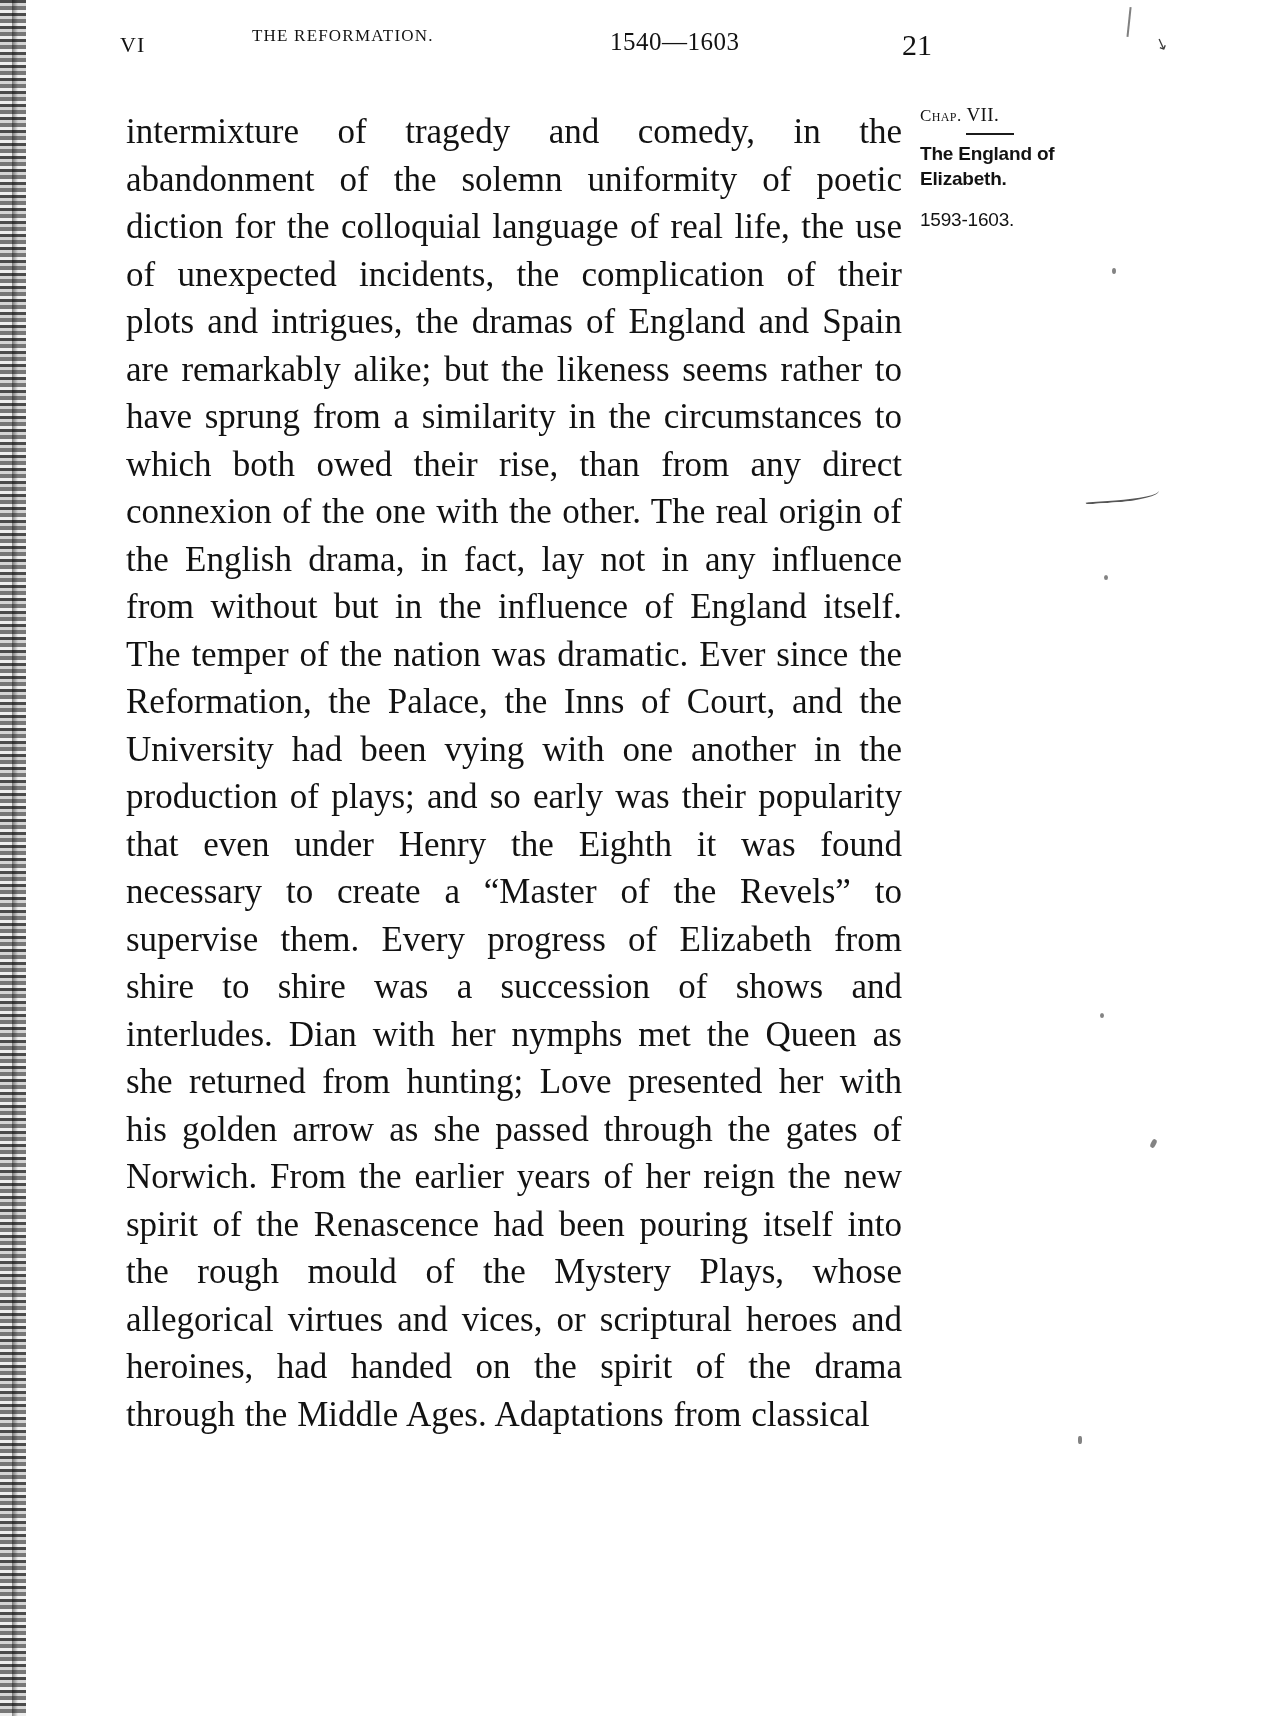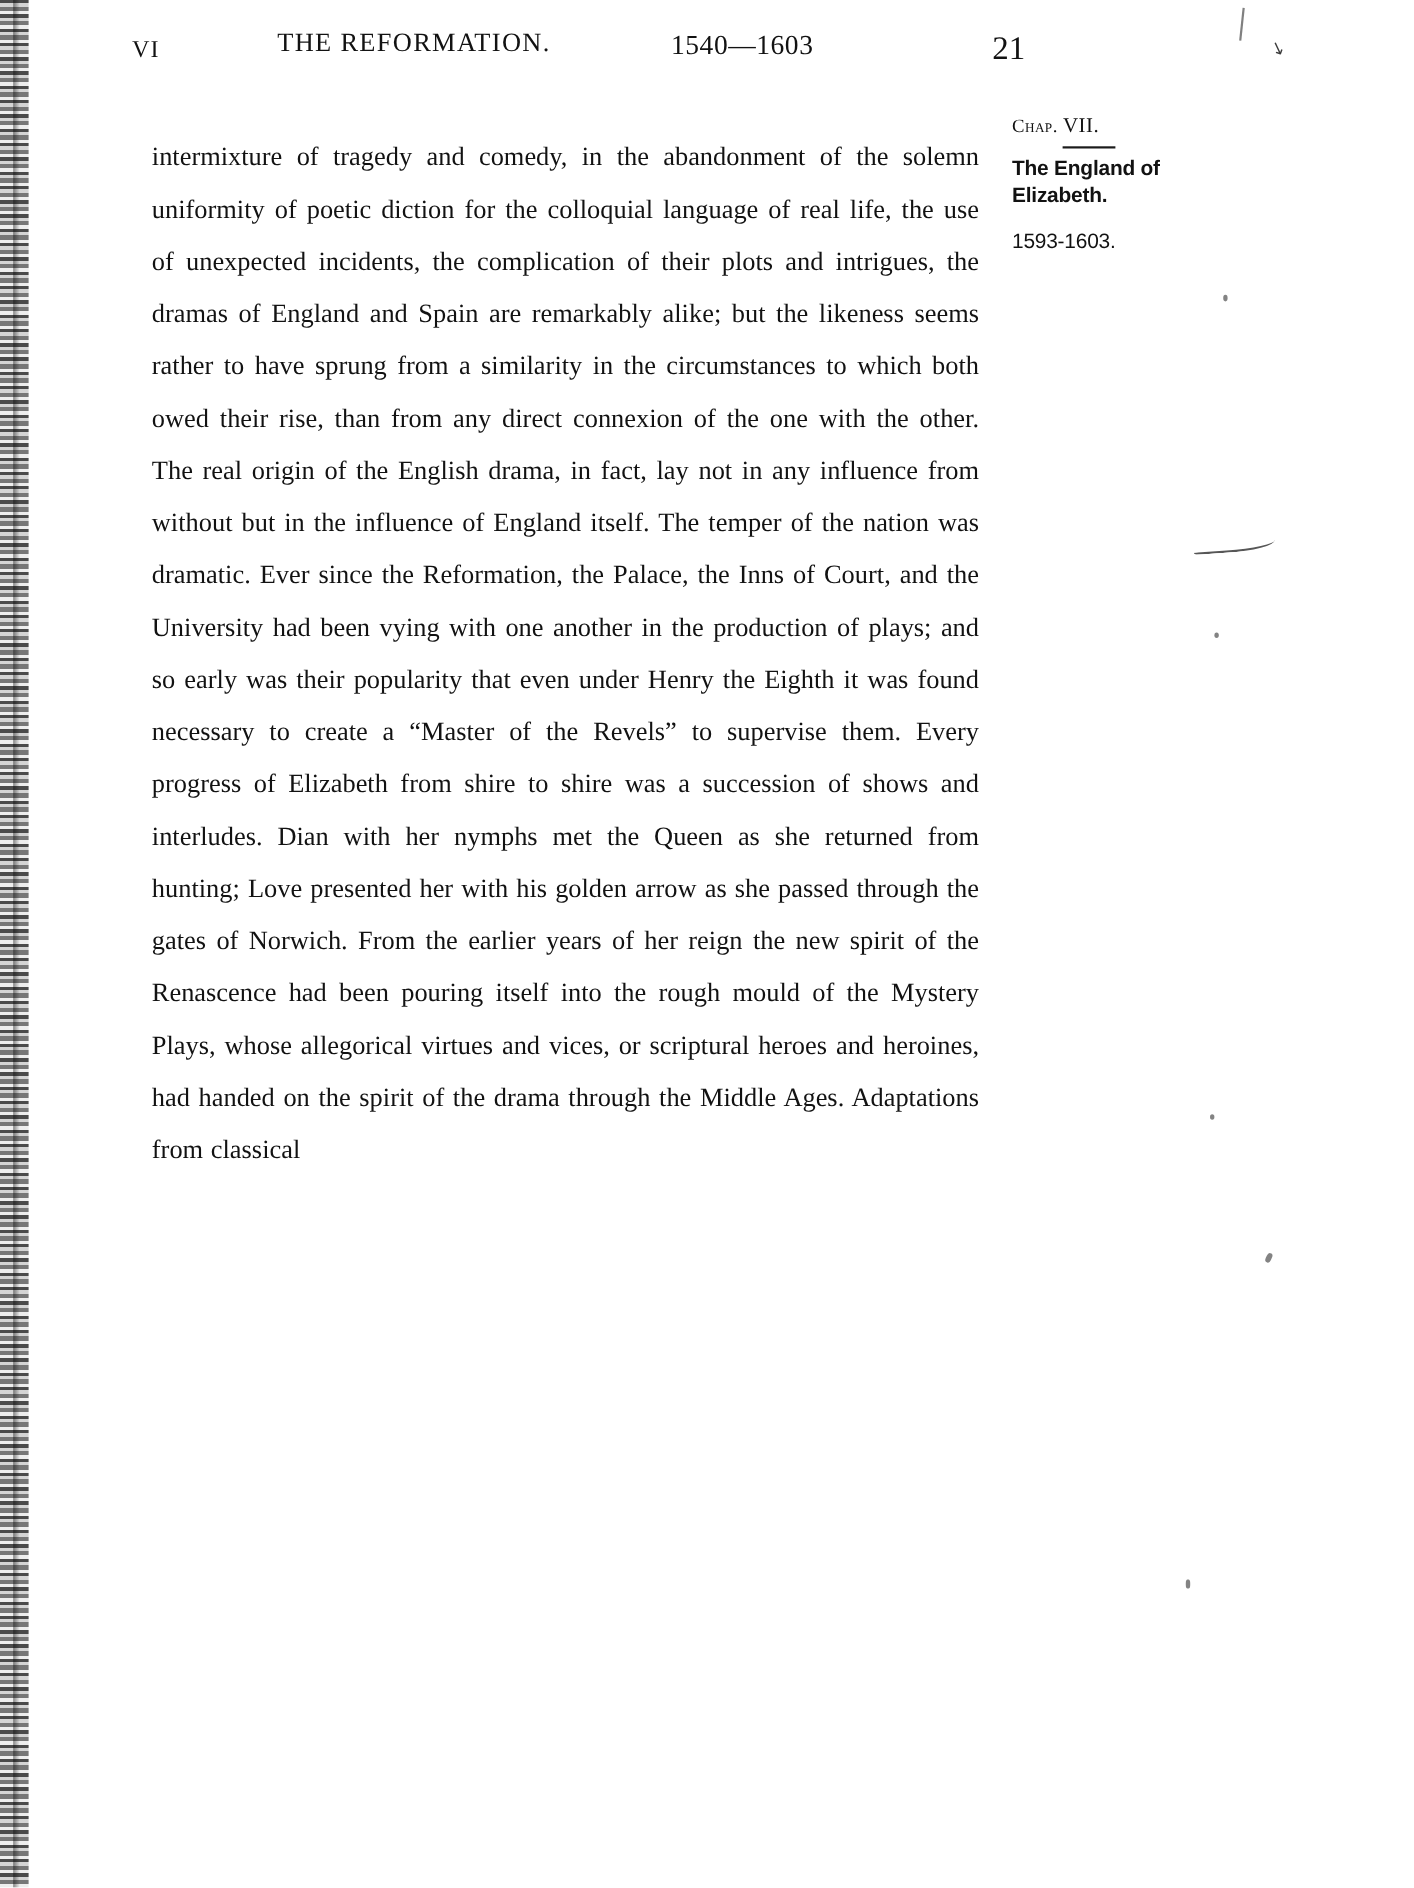--- a/index.html
+++ b/index.html
@@ -58,21 +58,21 @@
     left: 0;
     top: 6px;
     font-size: 22px;
     font-variant: small-caps;
     letter-spacing: 1px;
   }
   .rh-title {
     position: absolute;
     left: 132px;
     top: 0;
-    font-size: 24px;
+    font-size: 17px;
     letter-spacing: 1.2px;
   }
   .rh-years {
     position: absolute;
     left: 490px;
     top: 2px;
     font-size: 25px;
     letter-spacing: 0.5px;
   }
   .rh-folio-right {
@@ -83,22 +83,22 @@
   }
 
   
   .text-column {
     position: absolute;
     top: 104px;
     left: 122px;
     width: 784px;
   }
   .body-par {
-    margin: 16px;
-    font-size: 24px;
+    margin: 4px;
+    font-size: 35px;
     line-height: 47.5px;
     text-align: justify;
     text-justify: inter-word;
     word-spacing: 1px;
   }
 
   
   .margin-notes {
     position: absolute;
     top: 104px;

